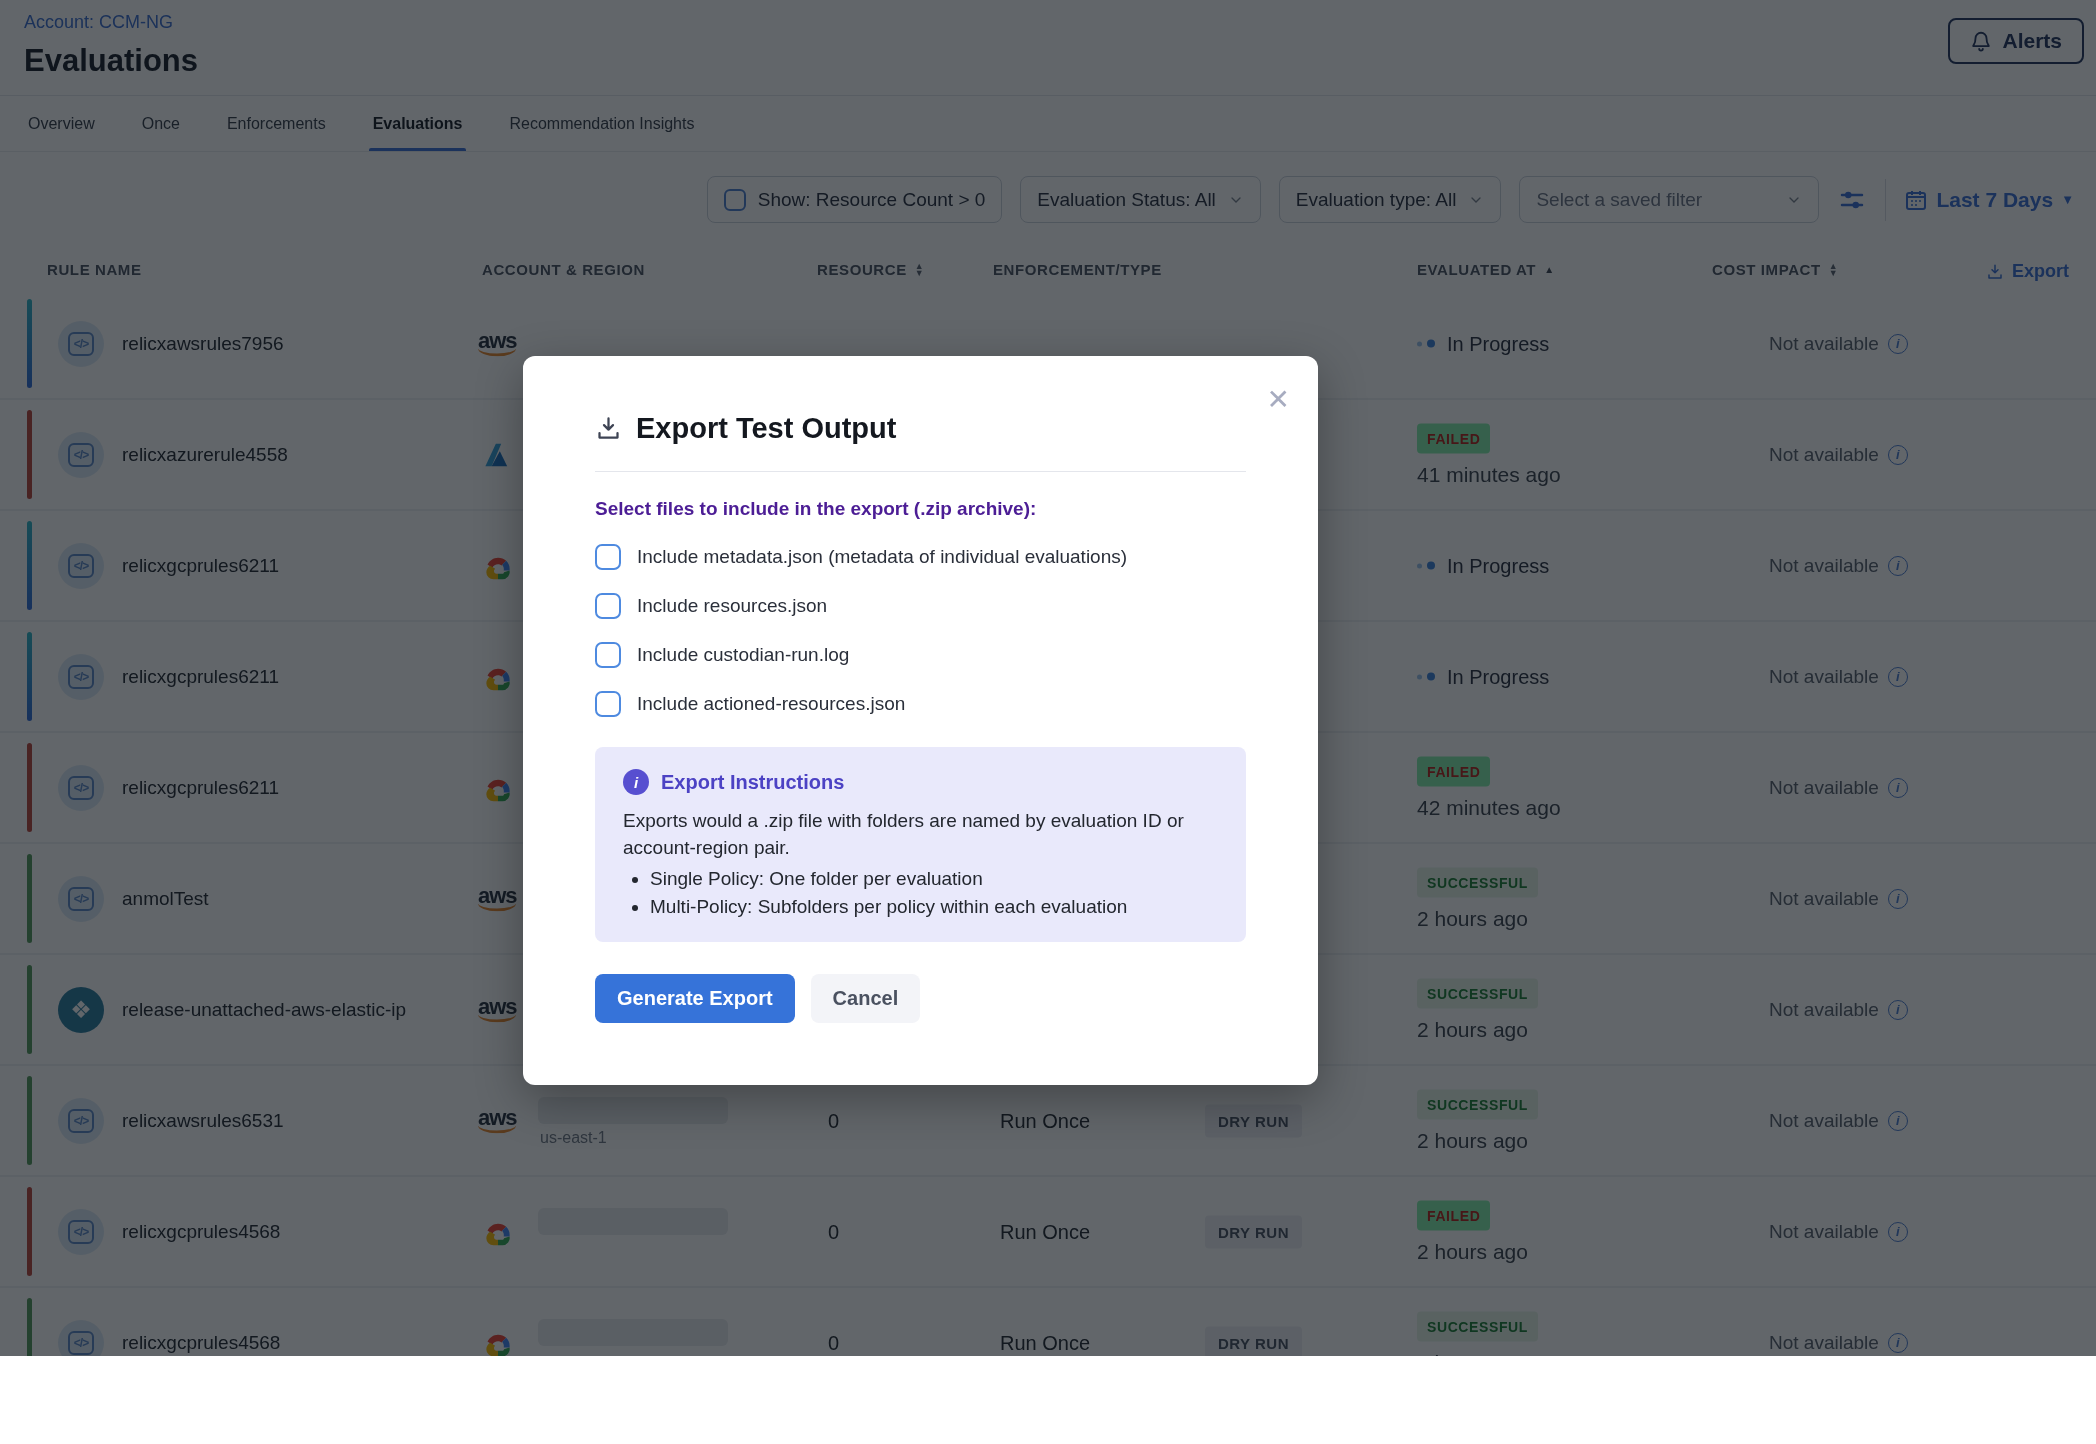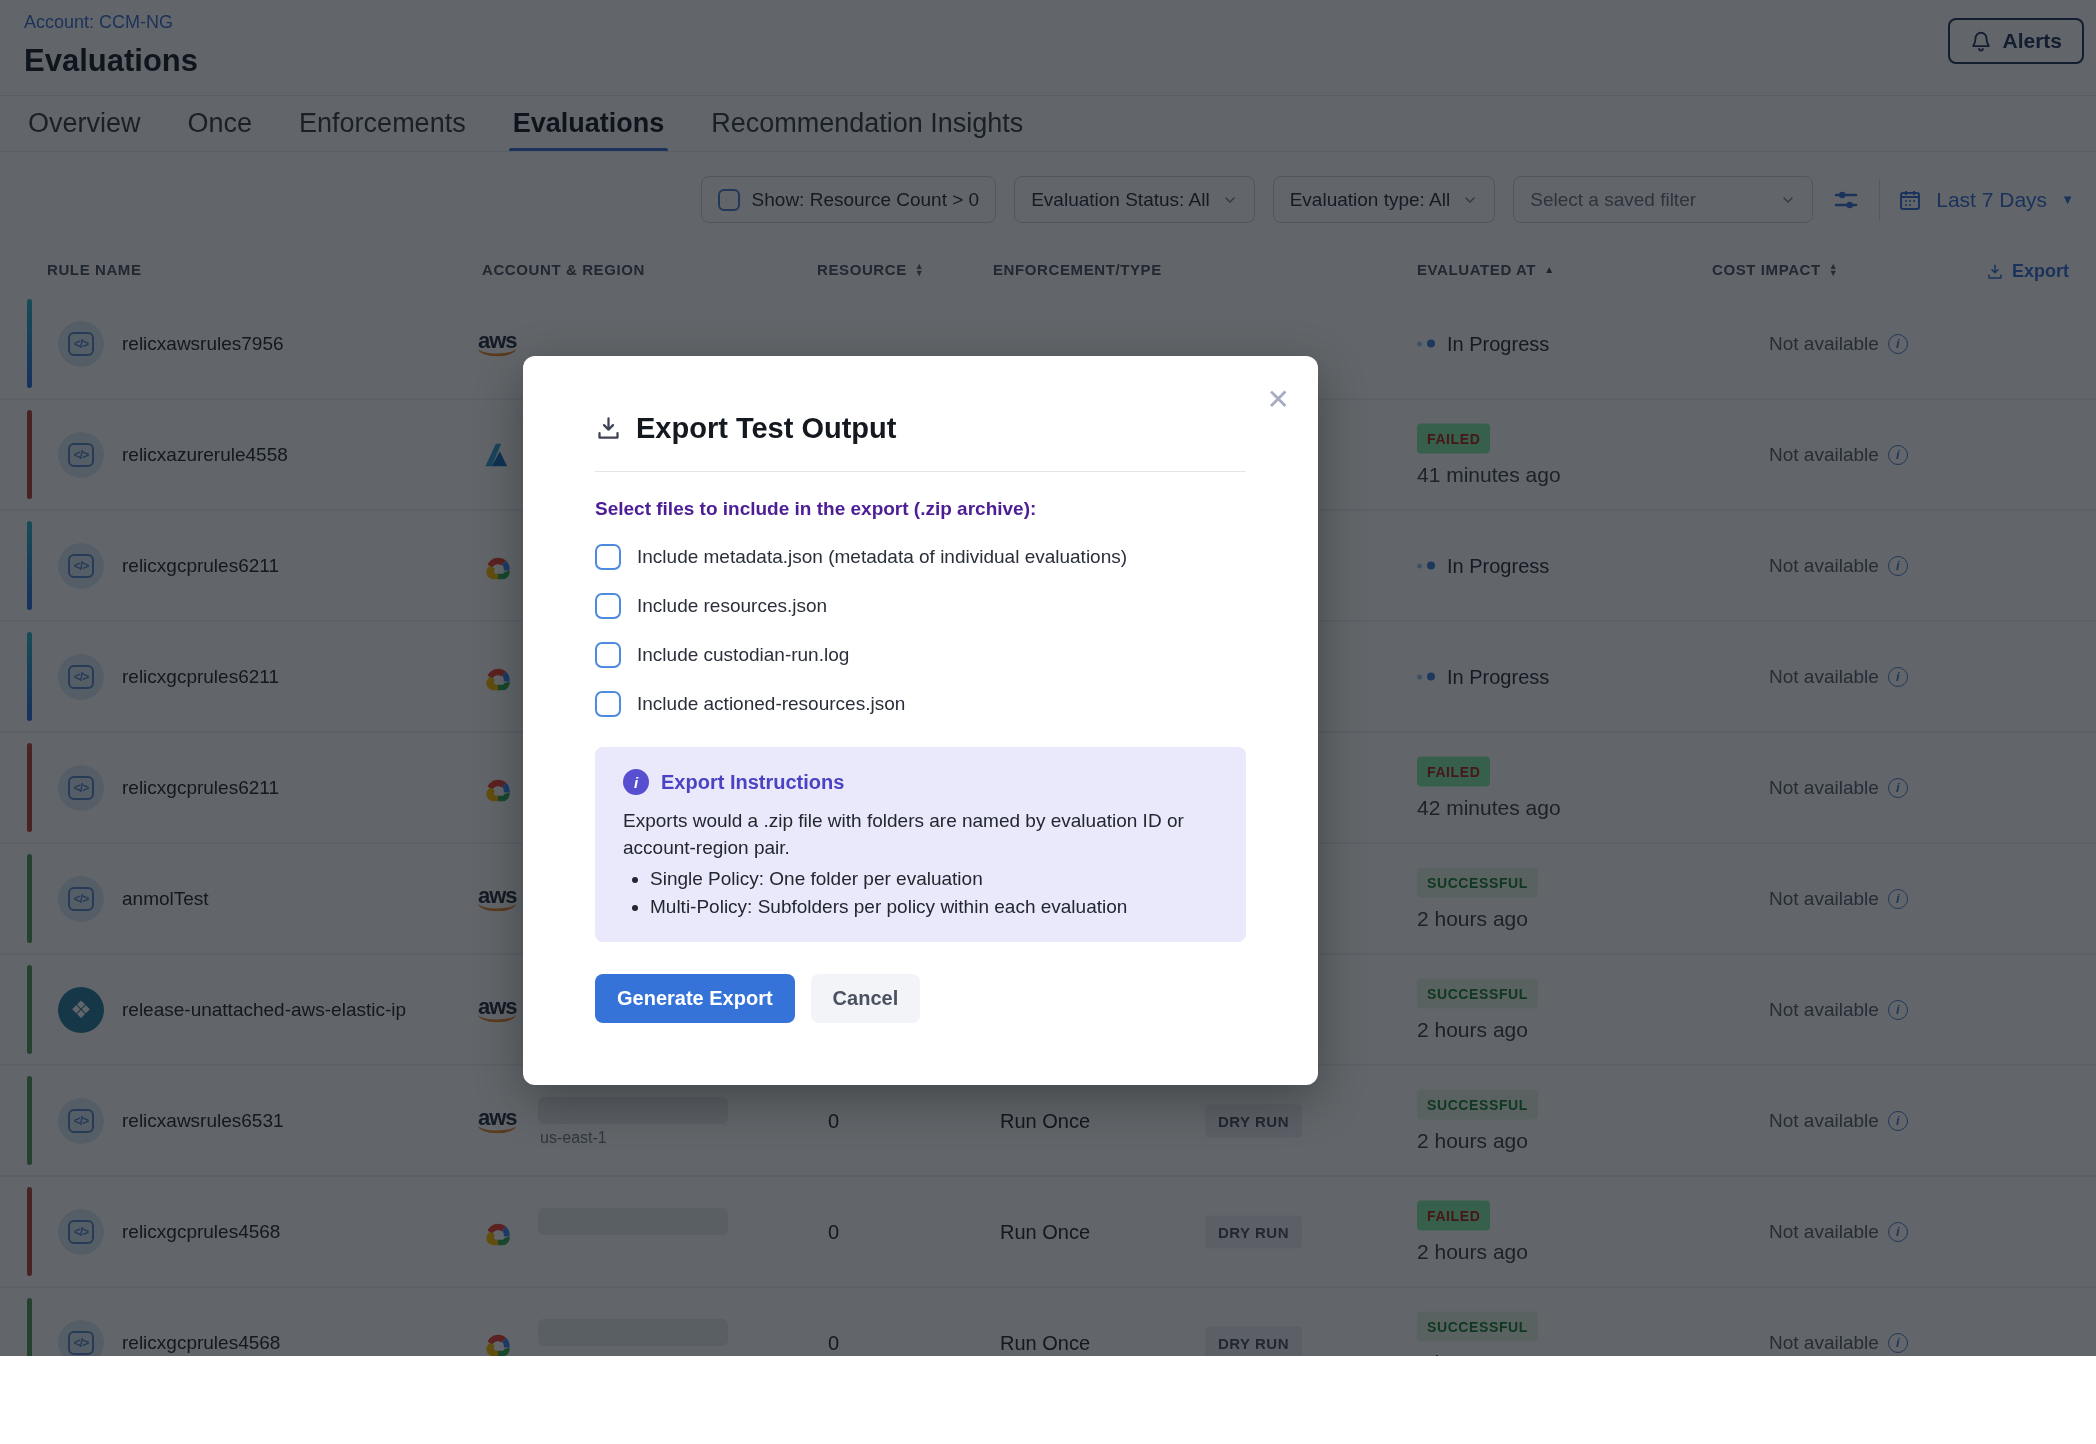--- a/index.html
+++ b/index.html
@@ -15,35 +15,35 @@
   .alerts-btn {
     position:absolute; top:18px; right:12px; height:46px; padding:0 20px;
     display:flex; align-items:center; gap:10px; border:2px solid #24365E; border-radius:8px;
     color:#24365E; font-size:21px; font-weight:bold; background:#fff; cursor:pointer;
   }
   
   .tabs {
     margin-top:16px; border-top:1px solid #E3E6EB; border-bottom:1px solid #E8EAEE;
     height:57px; display:flex; align-items:stretch; gap:47px; padding-left:28px;
   }
-  .tab { display:flex; align-items:center; font-size:27px; color:#363D4A; position:relative; cursor:pointer; }
+  .tab { display:flex; align-items:center; font-size:16px; color:#363D4A; position:relative; cursor:pointer; }
   .tab.active { font-weight:bold; color:#171C26; }
   .tab.active::after { content:""; position:absolute; left:-4px; right:-4px; bottom:0; height:3px; background:#3B6FD4; border-radius:2px 2px 0 0; }
   
   .filters { display:flex; justify-content:flex-end; align-items:center; gap:18px; padding:24px 14px 22px 16px; }
   .pill {
     height:47px; border:1px solid #CBD2DC; border-radius:8px; background:#fff;
     display:flex; align-items:center; gap:12px; padding:0 16px; font-size:19px; color:#2A3140; cursor:pointer;
   }
   .pill .chev { width:16px; height:16px; }
   .pill-cb { width:22px; height:22px; border:2px solid #4E7FD0; border-radius:6px; background:#fff; }
   .pill.saved { color:#6C7486; min-width:300px; justify-content:space-between; }
   .icon-btn { border:none; background:none; cursor:pointer; display:flex; align-items:center; }
   .vdiv { width:1px; height:42px; background:#D7DBE2; }
-  .daterange { display:flex; align-items:center; gap:14px; color:#3B6FD4; font-size:21px; cursor:pointer; padding-right:8px; }
+  .daterange { display:flex; align-items:center; gap:8px; color:#3B6FD4; font-size:21px; cursor:pointer; padding-right:8px;font-weight:bold; }
   .caret { font-size:13px; }
   
   .thead { position:relative; height:36px; margin-top:8px; font-size:15px; font-weight:bold; color:#4B5362; letter-spacing:.6px; }
   .thead .col { position:absolute; top:8px; display:flex; align-items:center; gap:8px; }
   .sortpair { display:flex; flex-direction:column; font-size:9px; line-height:7px; color:#59626F; }
   .sortasc { font-size:10px; color:#3F4754; }
   .export-link { color:#3B6FD4; font-weight:bold; font-size:18px; letter-spacing:0; display:flex; gap:7px; align-items:center; cursor:pointer; }
   .rows { }
   .row { position:relative; height:111px; background:#fff; border-bottom:2px solid #EEF0F4; cursor:pointer; }
   .bar { position:absolute; left:27px; top:10px; bottom:10px; width:5px; border-radius:3px; }

